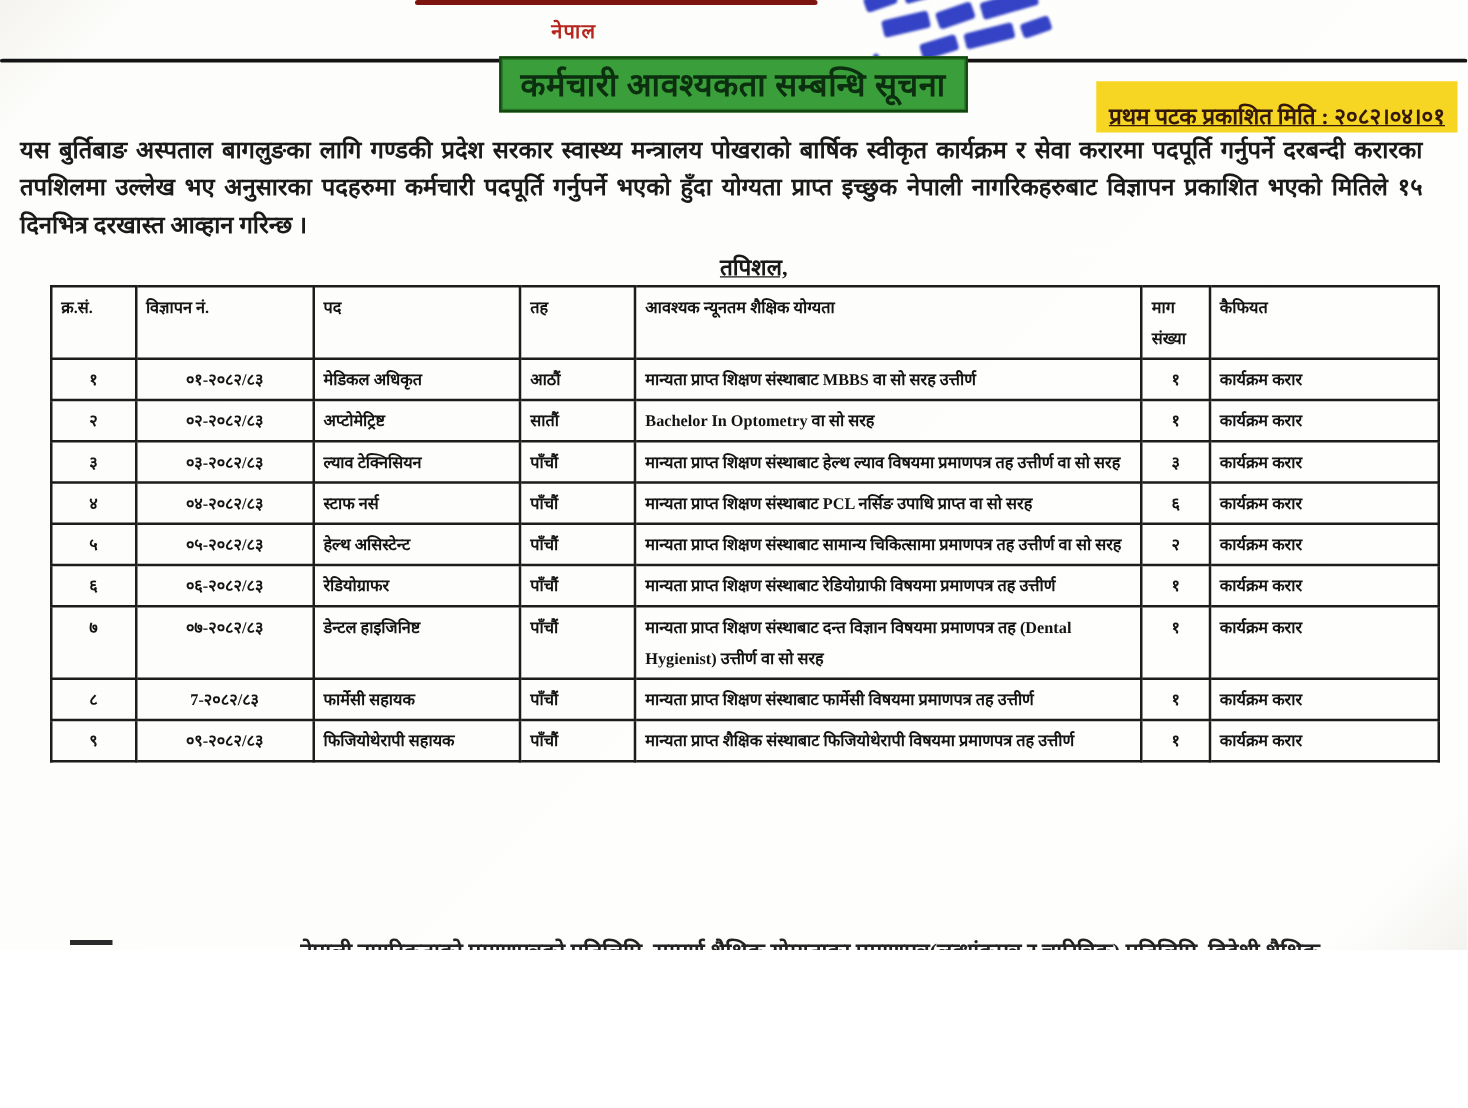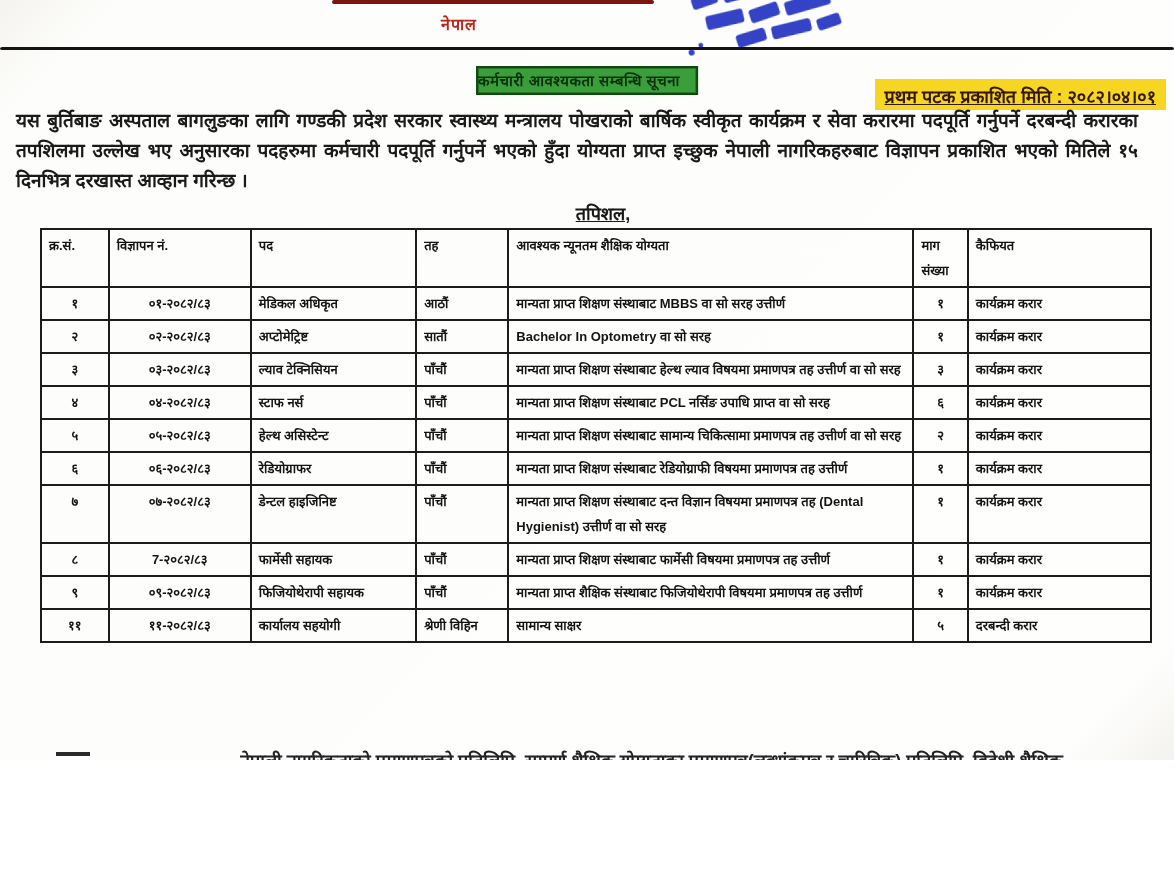--- a/index.html
+++ b/index.html
@@ -1,38 +1,38 @@
 <!DOCTYPE html>
 <html><head>
 <meta charset="utf-8">
 <style>
   html,body{margin:0;padding:0;}
   .page{
     position:relative;
     width:1174px;height:760px;
     background:linear-gradient(135deg,#f4f3ef 0%,#fdfdfb 6%,#fefefd 94%,#f3f2ee 100%);
     overflow:hidden;
-    font-family:Liberation Sans, sans-serif;
+    font-family:Liberation Serif, serif;
     color:#181818;
   }
   .masthead-line{position:absolute;top:0;left:332px;width:322px;height:4px;background:#7c1410;border-radius:2px;}
   .country{position:absolute;top:13px;left:441px;font-size:16px;font-weight:bold;color:#b5271d;letter-spacing:1px;}
   .stamp{position:absolute;top:-20px;left:676px;width:200px;height:75px;transform:rotate(-7deg);filter:blur(0.7px);opacity:.92;}
   .top-rule{position:absolute;top:47px;left:0;width:1174px;height:3px;background:#141414;border-radius:3px/2px;}
   .title-band{
-    position:absolute;top:66px;left:50%;transform:translateX(-50%);
-    padding:2px 16px 3px 0;
-    font-size:15px;font-weight:bold;letter-spacing:.5px;
+    position:absolute;top:45px;left:50%;transform:translateX(-50%);
+    padding:2px 16px 3px 15px;
+    font-size:26px;font-weight:bold;letter-spacing:.5px;
     white-space:nowrap;
     border:2px solid #12480f;
     box-shadow:inset 0 0 0 1px rgba(8,50,10,.35);
   }
   .pub-date{
-    position:absolute;top:79px;right:8px;
-    padding:5px 10px 2px 10px;
+    position:absolute;top:65px;right:8px;
+    padding:15px 10px 2px 10px;
     font-size:18px;font-weight:bold;
     text-decoration:underline;
     white-space:nowrap;
   }
   .intro{
     position:absolute;top:106px;left:16px;width:1122px;
     font-size:19px;font-weight:bold;line-height:30px;
     text-align:justify;color:#1a1a1a;
   }
   .caption{
@@ -205,29 +205,20 @@
         </tr>
         <tr>
           <td class="col0">९</td>
           <td class="col1">०९-२०८२/८३</td>
           <td class="col2">फिजियोथेरापी सहायक</td>
           <td class="col3">पाँचौं</td>
           <td class="col4">मान्यता प्राप्त शैक्षिक संस्थाबाट फिजियोथेरापी विषयमा प्रमाणपत्र तह उत्तीर्ण</td>
           <td class="col5">१</td>
           <td class="col6">कार्यक्रम करार</td>
         </tr>
-        <tr>
-          <td class="col0">११</td>
-          <td class="col1">११-२०८२/८३</td>
-          <td class="col2">कार्यालय सहयोगी</td>
-          <td class="col3">श्रेणी विहिन</td>
-          <td class="col4">सामान्य साक्षर</td>
-          <td class="col5">५</td>
-          <td class="col6">दरबन्दी करार</td>
-        </tr>
       </tbody>
   </table>
 
   <div class="cutoff-dash"></div>
   <div class="cutoff">
     <div class="cutoff-inner">नेपाली नागरिकताको प्रमाणपत्रको प्रतिलिपि, सम्पूर्ण शैक्षिक योग्यताका प्रमाणपत्र(लब्धांकपत्र र चारित्रिक) प्रतिलिपि, विदेशी शैक्षिक</div>
   </div>
 
 </div>
 

